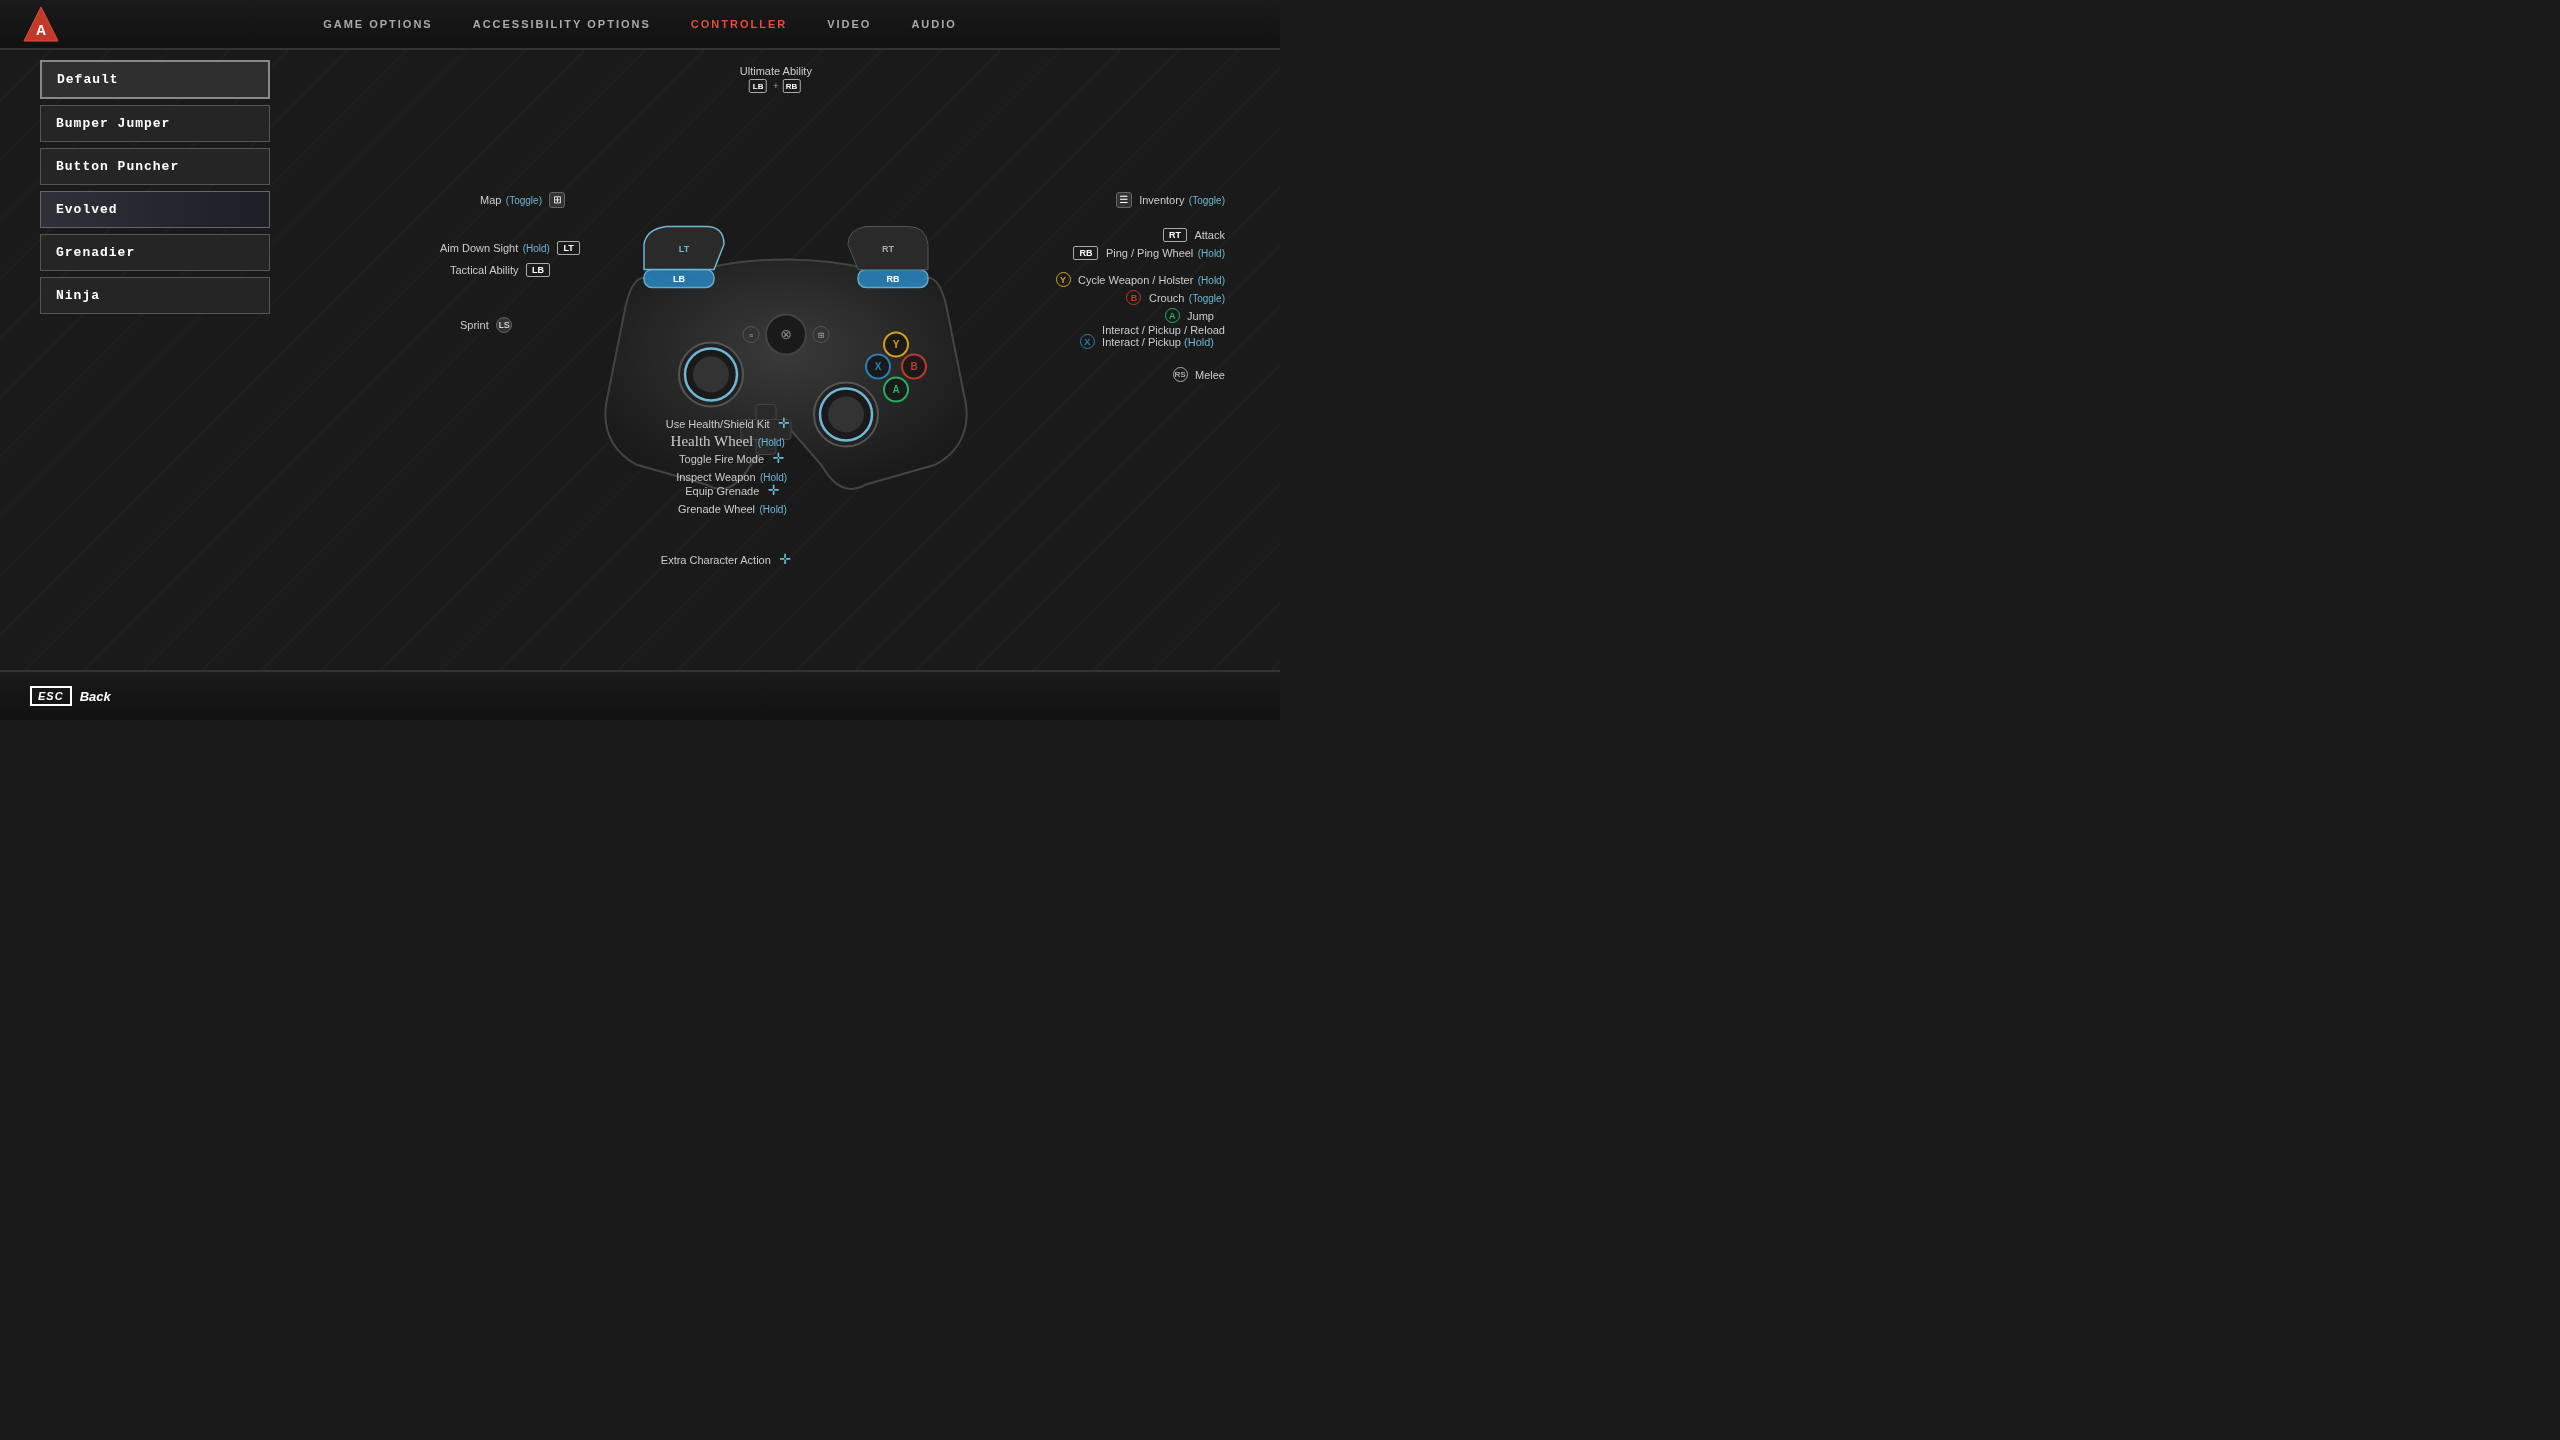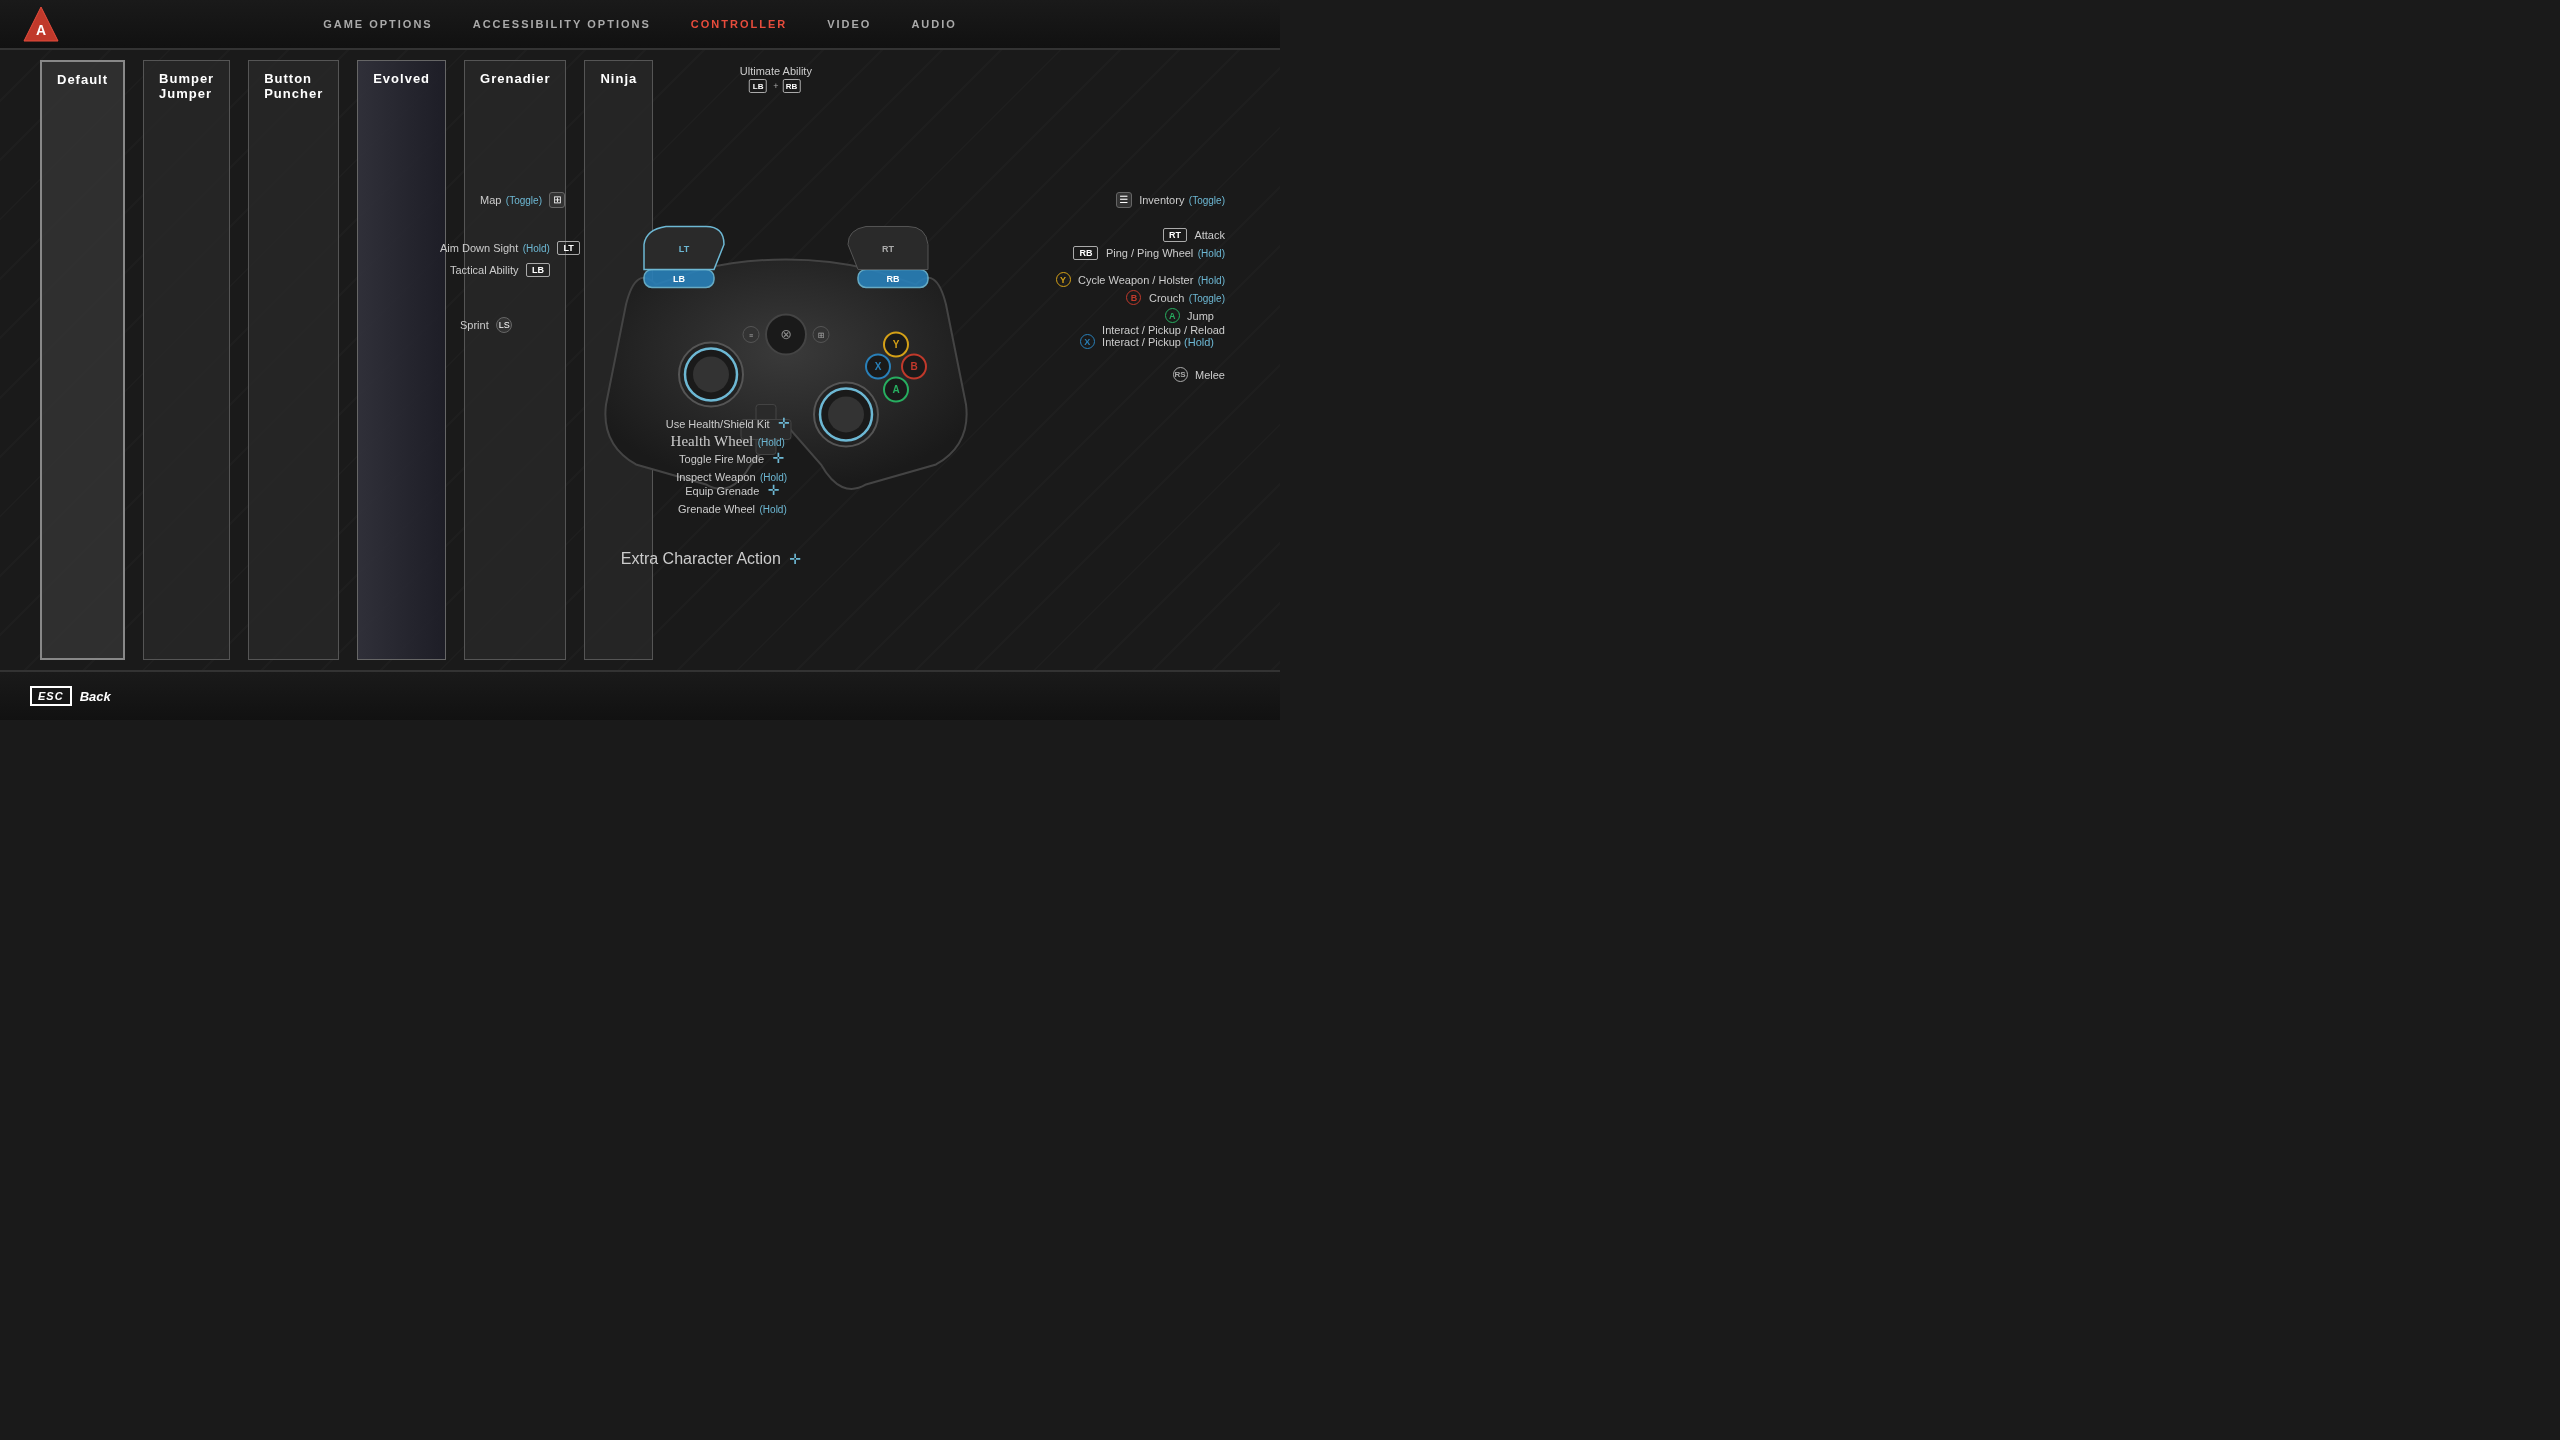--- a/index.html
+++ b/index.html
@@ -112,24 +112,25 @@
     .content-row {
       display: flex;
       flex: 1;
       padding: 10px 40px;
       gap: 20px;
     }
 
     
     .presets-list {
       display: flex;
-      flex-direction: row;
-      gap: 18px;
+      flex-direction: column;
+      gap: 6px;
       width: 230px;
       flex-shrink: 0;
+      font-family: Liberation Mono, monospace;
     }
 
     .preset-item {
       background: rgba(40, 40, 40, 0.8);
       border: 1px solid #555;
       padding: 10px 15px;
       font-size: 13px;
       font-weight: bold;
       letter-spacing: 1px;
       cursor: pointer;
@@ -431,21 +432,21 @@
           <span style="color:#6db8d4;font-size:14px;margin-left:4px;">✛</span>
         </div>
         <div>
           <span style="font-size:11px;color:#ccc;">Grenade Wheel</span>
           <span style="font-size:10px;color:#6db8d4;">(Hold)</span>
         </div>
       </div>
 
       <div style="position:absolute;bottom:92px;left:50%;transform:translateX(-80%);text-align:center;">
         <div>
-          <span style="font-size:16px;color:#ccc;">Extra Character Action</span>
+          <span style="font-size:11px;color:#ccc;">Extra Character Action</span>
           <span style="color:#6db8d4;font-size:14px;margin-left:4px;">✛</span>
         </div>
       </div>
 
     </div>
 
   </div>
 
 </div>
 

